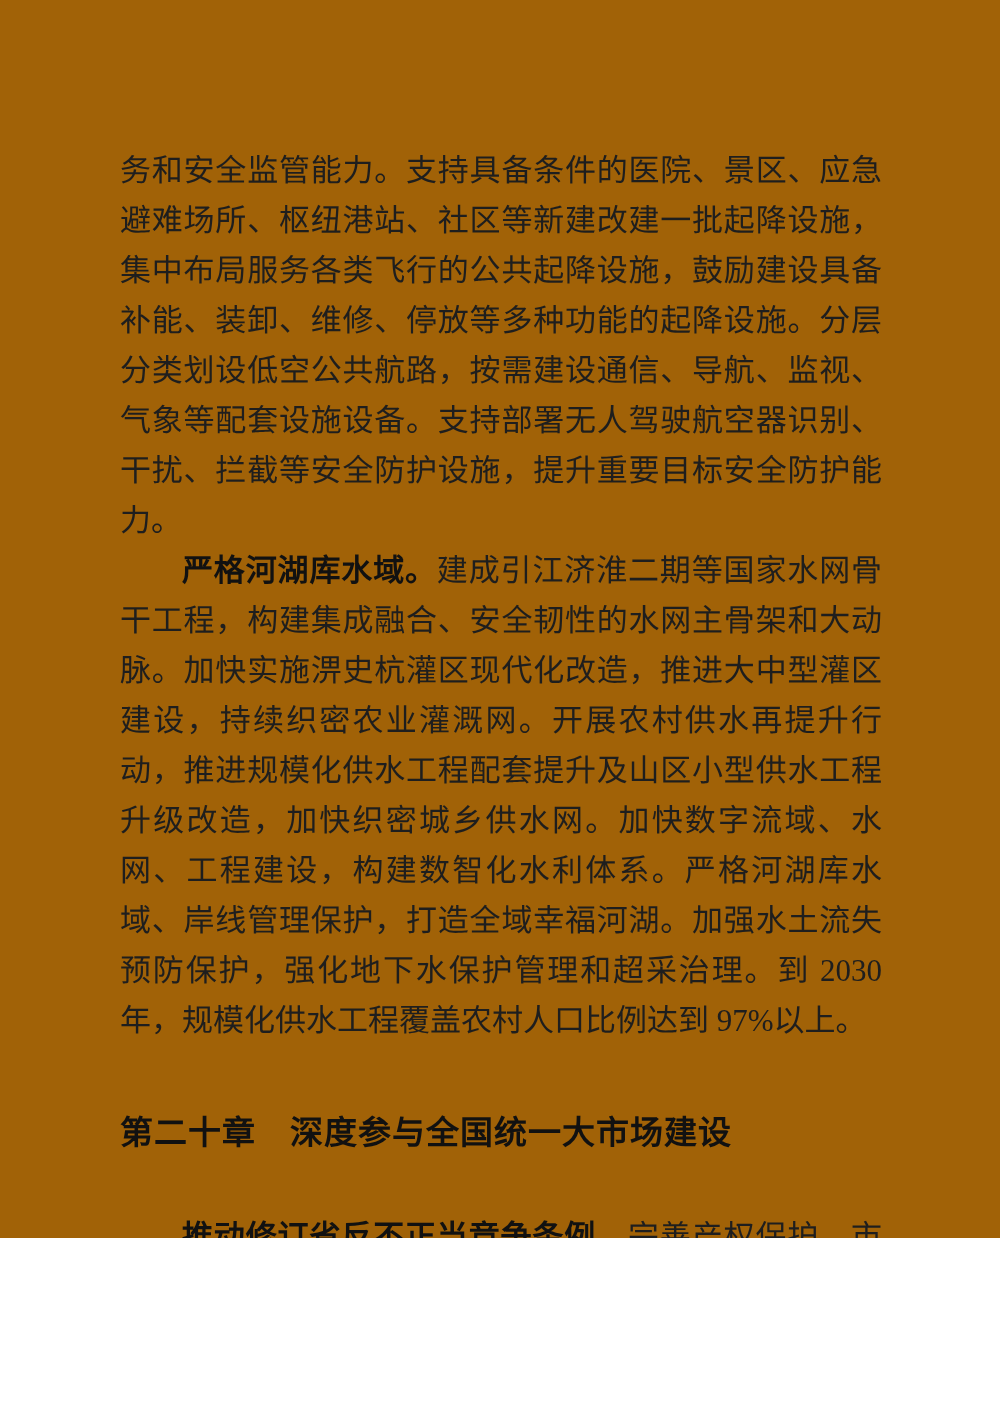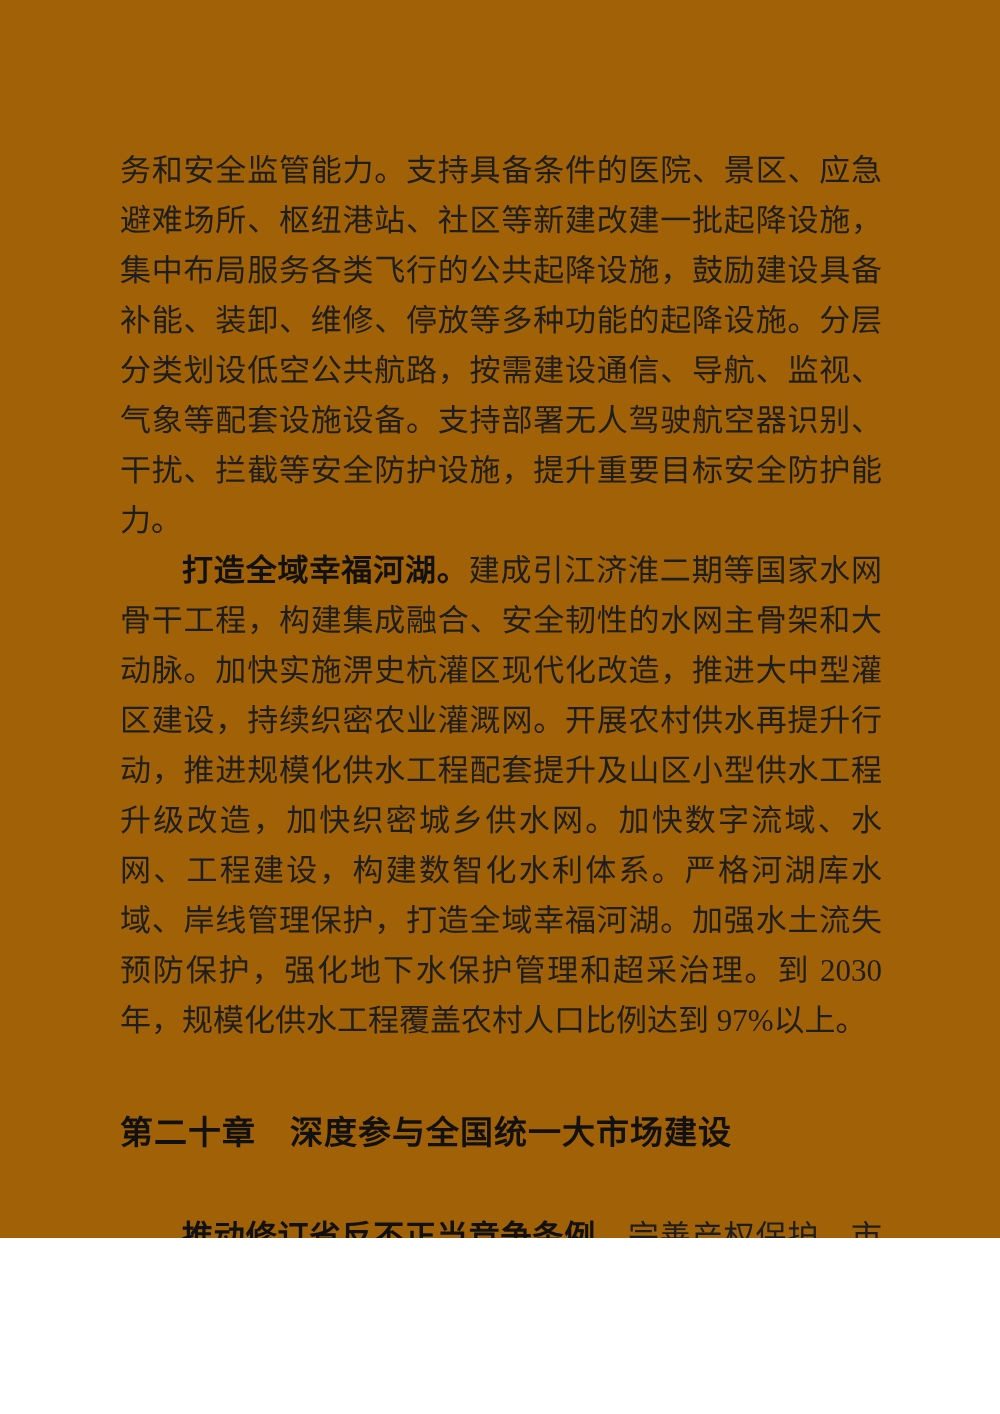--- a/index.html
+++ b/index.html
@@ -67,21 +67,21 @@
 </style>
 </head>
 <body>
 
 <div class="page">
 
   <main class="body-text">
 
     <p class="para"><span class="lead" data-bind="content.paragraphs.0.lead"></span><span data-bind="content.paragraphs.0.body">务和安全监管能力。支持具备条件的医院、景区、应急避难场所、枢纽港站、社区等新建改建一批起降设施，集中布局服务各类飞行的公共起降设施，鼓励建设具备补能、装卸、维修、停放等多种功能的起降设施。分层分类划设低空公共航路，按需建设通信、导航、监视、气象等配套设施设备。支持部署无人驾驶航空器识别、干扰、拦截等安全防护设施，提升重要目标安全防护能力。</span></p>
 
-    <p class="para indent"><span class="lead" data-bind="content.paragraphs.1.lead">打造全域幸福河湖。</span><span data-bind="content.paragraphs.1.body">建成引江济淮二期等国家水网骨干工程，构建集成融合、安全韧性的水网主骨架和大动脉。加快实施淠史杭灌区现代化改造，推进大中型灌区建设，持续织密农业灌溉网。开展农村供水再提升行动，推进规模化供水工程配套提升及山区小型供水工程升级改造，加快织密城乡供水网。加快数字流域、水网、工程建设，构建数智化水利体系。严格河湖库水域、岸线管理保护，打造全域幸福河湖。加强水土流失预防保护，强化地下水保护管理和超采治理。到 2030 年，规模化供水工程覆盖农村人口比例达到 97%以上。</span></p>
+    <p class="para indent"><span class="lead" data-bind="content.paragraphs.1.lead">严格河湖库水域。</span><span data-bind="content.paragraphs.1.body">建成引江济淮二期等国家水网骨干工程，构建集成融合、安全韧性的水网主骨架和大动脉。加快实施淠史杭灌区现代化改造，推进大中型灌区建设，持续织密农业灌溉网。开展农村供水再提升行动，推进规模化供水工程配套提升及山区小型供水工程升级改造，加快织密城乡供水网。加快数字流域、水网、工程建设，构建数智化水利体系。严格河湖库水域、岸线管理保护，打造全域幸福河湖。加强水土流失预防保护，强化地下水保护管理和超采治理。到 2030 年，规模化供水工程覆盖农村人口比例达到 97%以上。</span></p>
 
     <h1 class="chapter-heading" data-bind="content.chapter_heading">第二十章　深度参与全国统一大市场建设</h1>
 
     <p class="para indent"><span class="lead" data-bind="content.paragraphs.2.lead">推动修订省反不正当竞争条例。</span><span data-bind="content.paragraphs.2.body">完善产权保护、市场准入、信息披露、社会信用、兼并重组、市场退出等制度，消除要素获取、资质认定、招标投标、政府采购等方面壁垒。推动修订省反不正当竞争条例，加强公平竞争审查刚性约束，强化反垄断和反不正</span></p>
 
   </main>
 
   <div class="page-number" data-bind="page.page_number">— 47 —</div>
 
   <div class="watermark" data-bind="page.watermark.text" data-bind-color="page.watermark.color" style="color: rgb(220, 233, 210);">tanguanli.org.cn</div>

